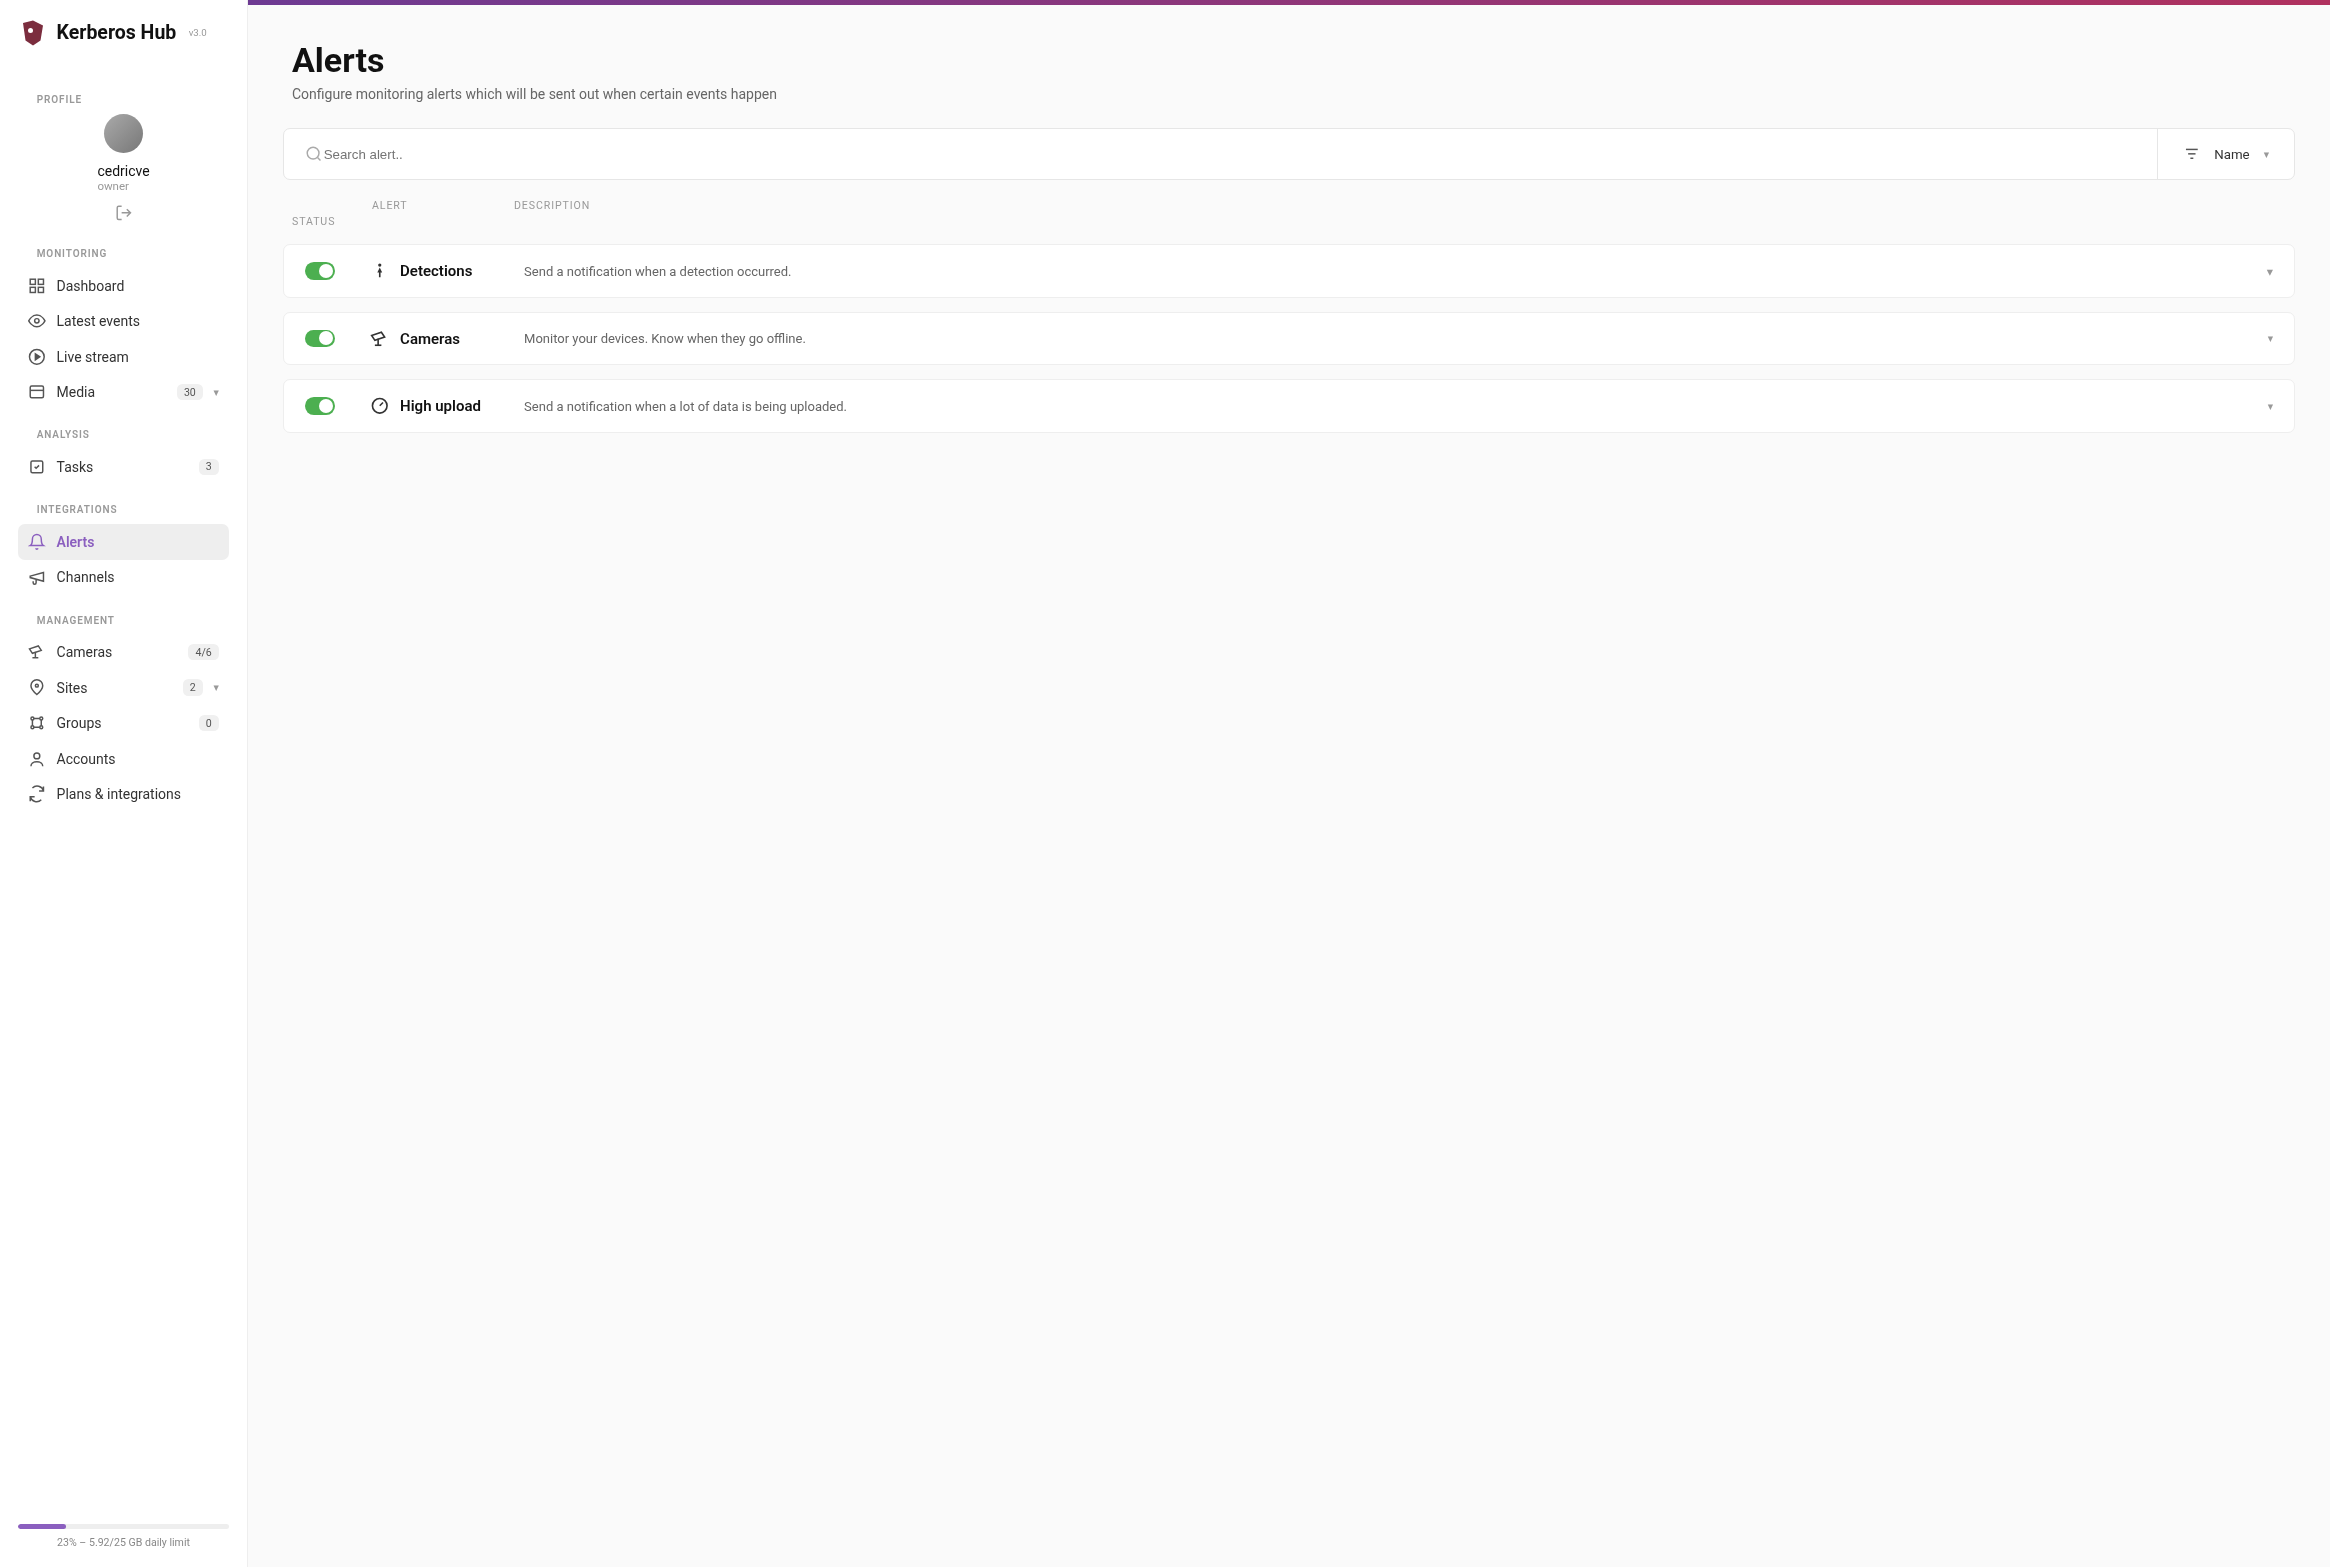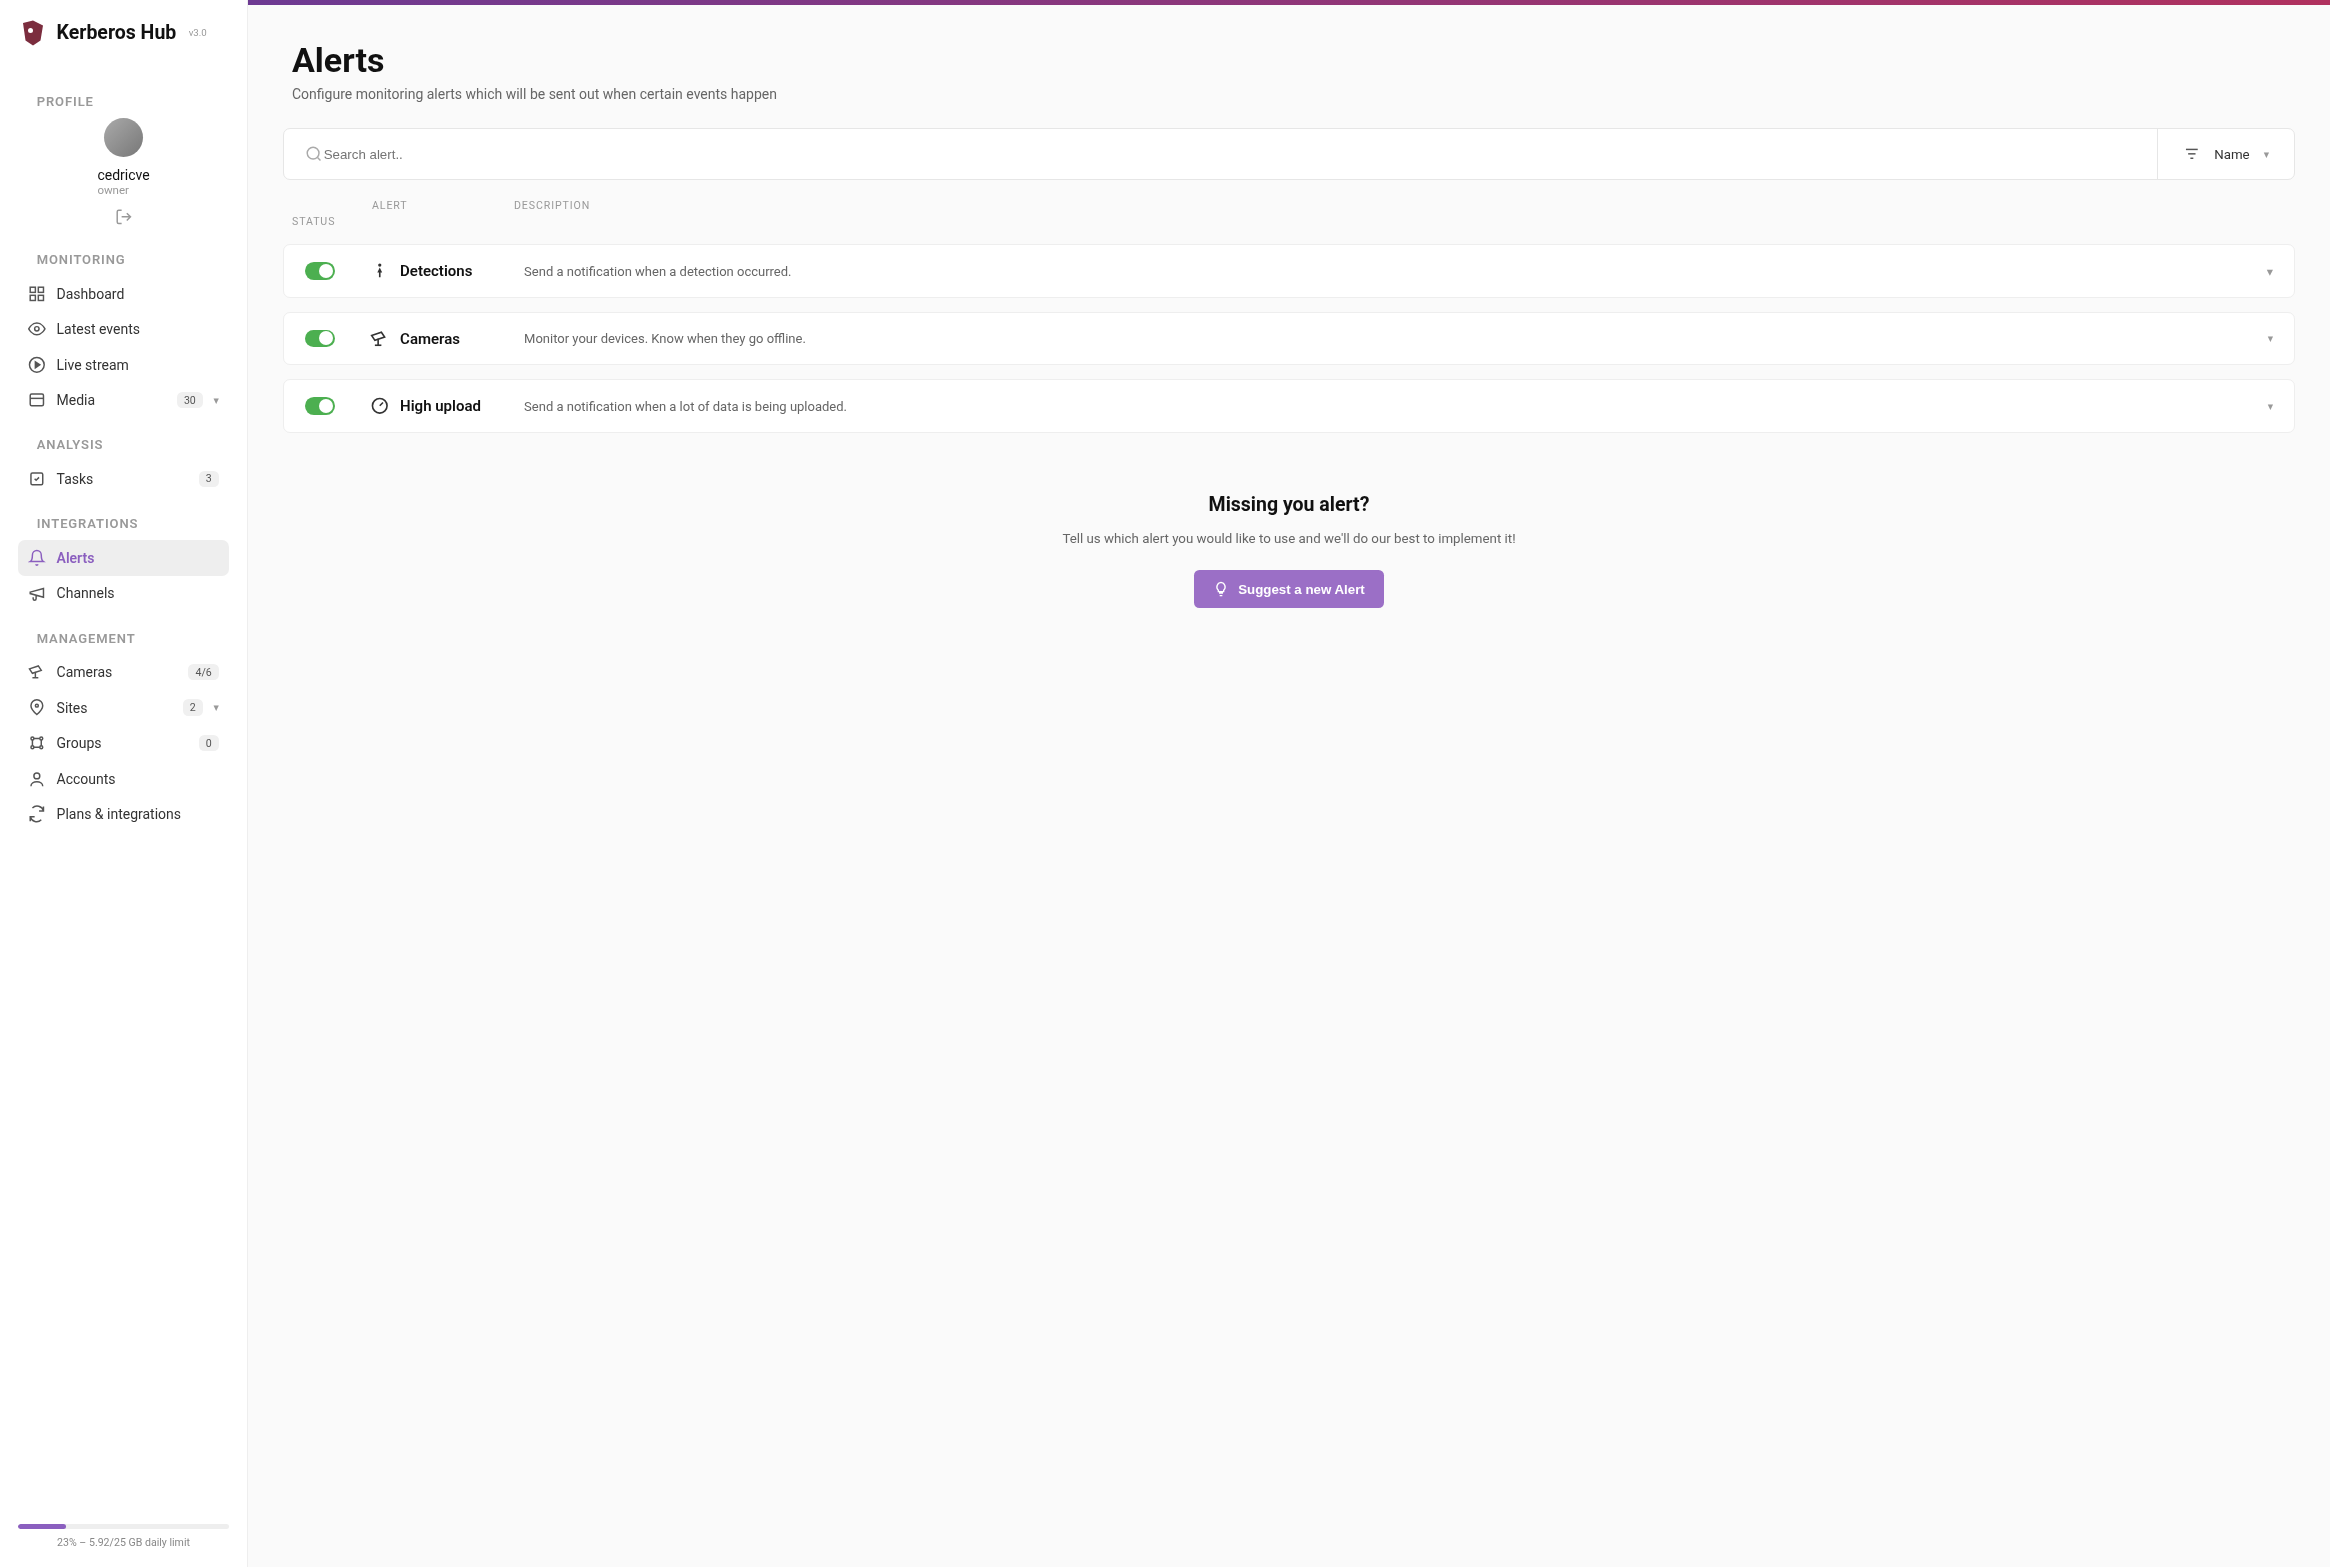--- a/index.html
+++ b/index.html
@@ -2,21 +2,21 @@
 <html style="font-size:14px"><head>
 <meta charset="utf-8">
 <style>
 * { box-sizing: border-box; margin: 0; padding: 0; }
 body { font-family: -apple-system, BlinkMacSystemFont, "Segoe UI", Roboto, sans-serif; background: #fff; color: #333; display: flex; height: 100vh; overflow: hidden; }
 .sidebar { width: 248px; height: 100vh; padding: 17.7px; border-right: 0.9px solid #eee; display: flex; flex-direction: column; overflow-y: auto; }
 .brand { display: flex; align-items: center; gap: 8.9px; margin-bottom: 26.6px; }
 .brand-logo { width: 30px; height: 30px; }
 .brand-name { font-size: 19.5px; font-weight: 700; color: #111; }
 .brand-version { font-size: 9.7px; color: #999; margin-left: 3.5px; }
-.section-label { font-size: 13px; letter-spacing: 0.9px; color: #999; margin: 19.5px 0 8.9px 0; font-weight: 600; padding-left: 19px; }
+.section-label { font-size: 10px; letter-spacing: 0.9px; color: #999; margin: 19.5px 0 8.9px 0; font-weight: 600; padding-left: 19px; }
 .profile-row { display: flex; align-items: center; gap: 10.6px; margin-bottom: 7px; flex-direction: column; }
 .avatar { width: 39px; height: 39px; border-radius: 50%; background: linear-gradient(135deg,#aaa,#777); flex-shrink: 0; }
 .profile-text { flex: 1; display: flex; flex-direction: column; }
 .profile-name { font-size: 14px; color: #111; }
 .profile-role { font-size: 11.5px; color: #999; }
 .logout-icon { width: 17.7px; height: 17.7px; color: #999; cursor: pointer; }
 .nav-item { display: flex; align-items: center; gap: 10.6px; padding: 8.9px 10.6px; border-radius: 7px; color: #333; font-size: 14px; cursor: pointer; }
 .nav-item.active { background: #eee; color: #8B5FBF; font-weight: 600; }
 .nav-item .icon { width: 17.7px; height: 17.7px; flex-shrink: 0; color: #555; display:flex; align-items:center; justify-content:center;}
 .nav-item.active .icon { color: #8B5FBF; }
@@ -290,26 +290,14 @@
         <svg viewBox="0 0 24 24" fill="none" stroke="currentColor" stroke-width="2">
           <circle cx="12" cy="12" r="9"></circle>
           <line x1="12" y1="12" x2="16" y2="8"></line>
         </svg>
       </span>
     <span class="alert-name">High upload</span>
     <span class="alert-desc">Send a notification when a lot of data is being uploaded.</span>
     <span class="expand-icon">▾</span>
   </div>
 
-  <div class="cta-block">
-    <h2 class="cta-title">Missing you alert?</h2>
-    <p class="cta-text">Tell us which alert you would like to use and we'll do our best to implement it!</p>
-    <button class="cta-button">
-      <span>
-          <svg viewBox="0 0 24 24" fill="none" stroke="currentColor" stroke-width="2">
-            <path d="M9 18h6M10 22h4M12 2a7 7 0 00-4 12v2h8v-2a7 7 0 00-4-12z"></path>
-          </svg>
-        </span>
-      <span>Suggest a new Alert</span>
-    </button>
-  </div>
 </main>
 
 
 </body></html>

